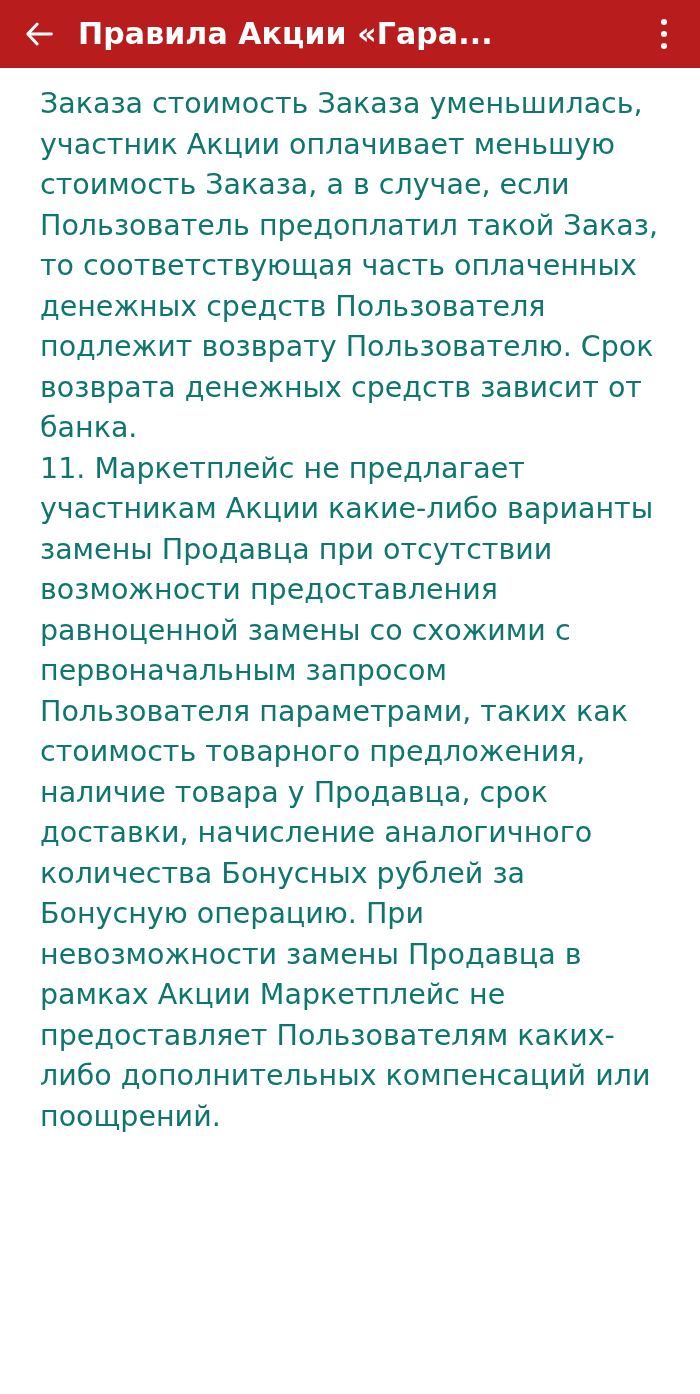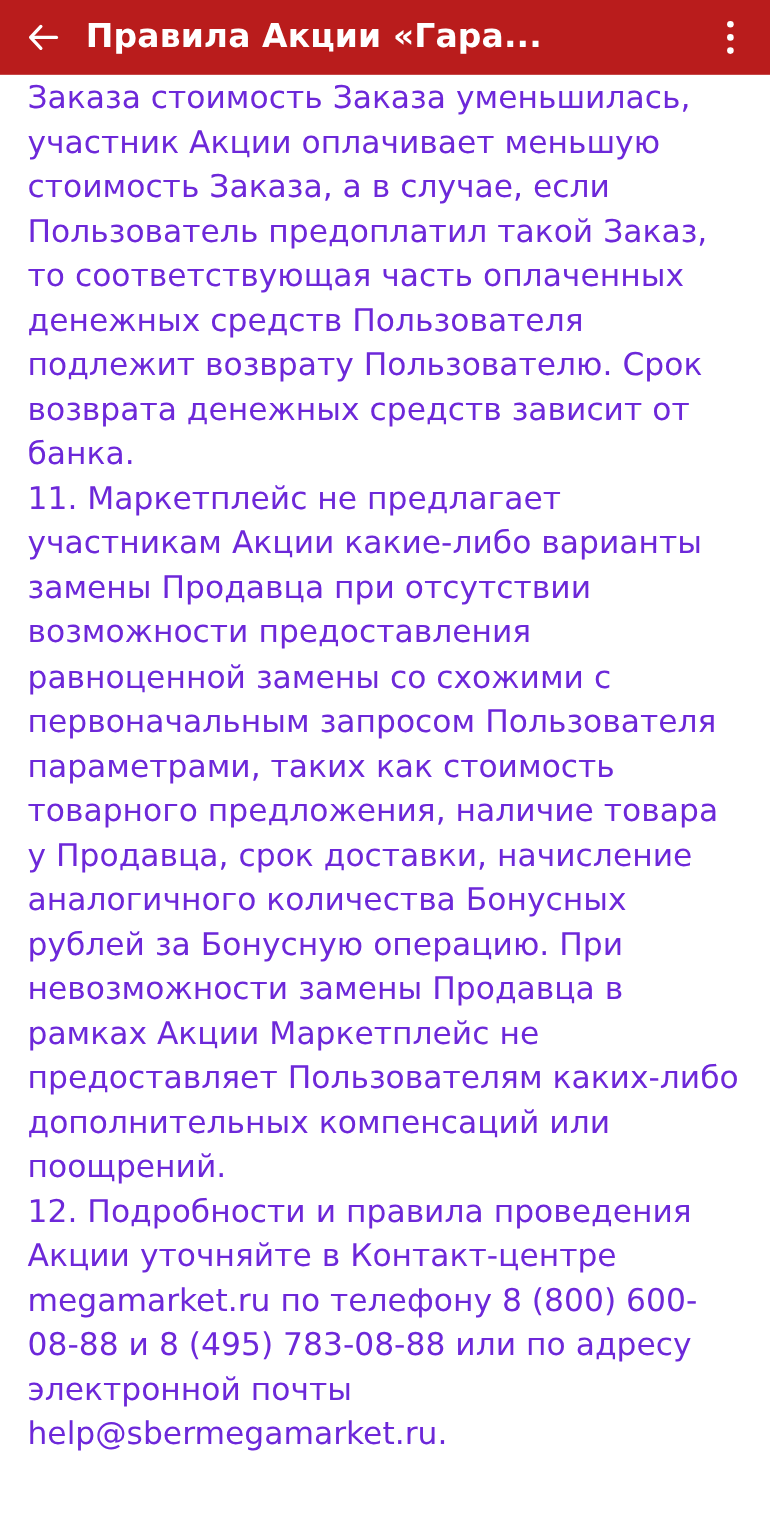--- a/index.html
+++ b/index.html
@@ -79,22 +79,22 @@
     left: 0;
     right: 0;
     bottom: 0;
     padding: 0 22px 0 24px;
     box-sizing: border-box;
     overflow: hidden;
   }
   .doc-text {
     font-size: 28.5px;
     line-height: 40.5px;
-    color: #6d28d9;
-    margin: 1px;
+    color: #0f766e;
+    margin: 16px;
     padding: 0;
     word-wrap: break-word;
   }
   .doc-text p {
     margin: 0;
     padding: 0;
   }
   .para-first {
     margin-top: -4px;
   }
@@ -118,17 +118,16 @@
       <i></i>
       <i></i>
       <i></i>
     </div>
   </div>
 
   <div class="content">
     <div class="doc-text">
       <p class="para-first">Заказа стоимость Заказа уменьшилась, участник Акции оплачивает меньшую стоимость Заказа, а в случае, если Пользователь предоплатил такой Заказ, то соответствующая часть оплаченных денежных средств Пользователя подлежит возврату Пользователю. Срок возврата денежных средств зависит от банка.</p>
       <p>11. Маркетплейс не предлагает участникам Акции какие-либо варианты замены Продавца при отсутствии возможности предоставления равноценной замены со схожими с первоначальным запросом Пользователя параметрами, таких как стоимость товарного предложения, наличие товара у Продавца, срок доставки, начисление аналогичного количества Бонусных рублей за Бонусную операцию. При невозможности замены Продавца в рамках Акции Маркетплейс не предоставляет Пользователям каких-либо дополнительных компенсаций или поощрений.</p>
-      <p>12. Подробности и правила проведения Акции уточняйте в Контакт-центре megamarket.ru по телефону 8 (800) 600-08-88 и 8 (495) 783-08-88 или по адресу электронной почты help@sbermegamarket.ru.</p>
     </div>
   </div>
 
 </div>
 
 </body></html>

